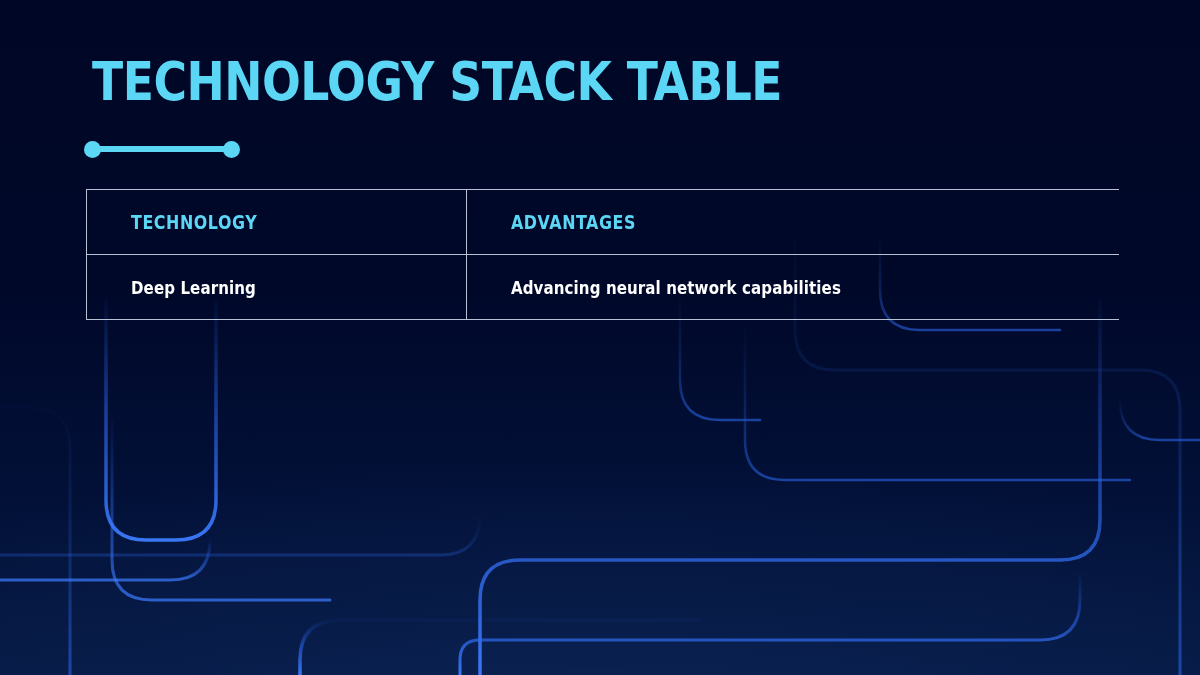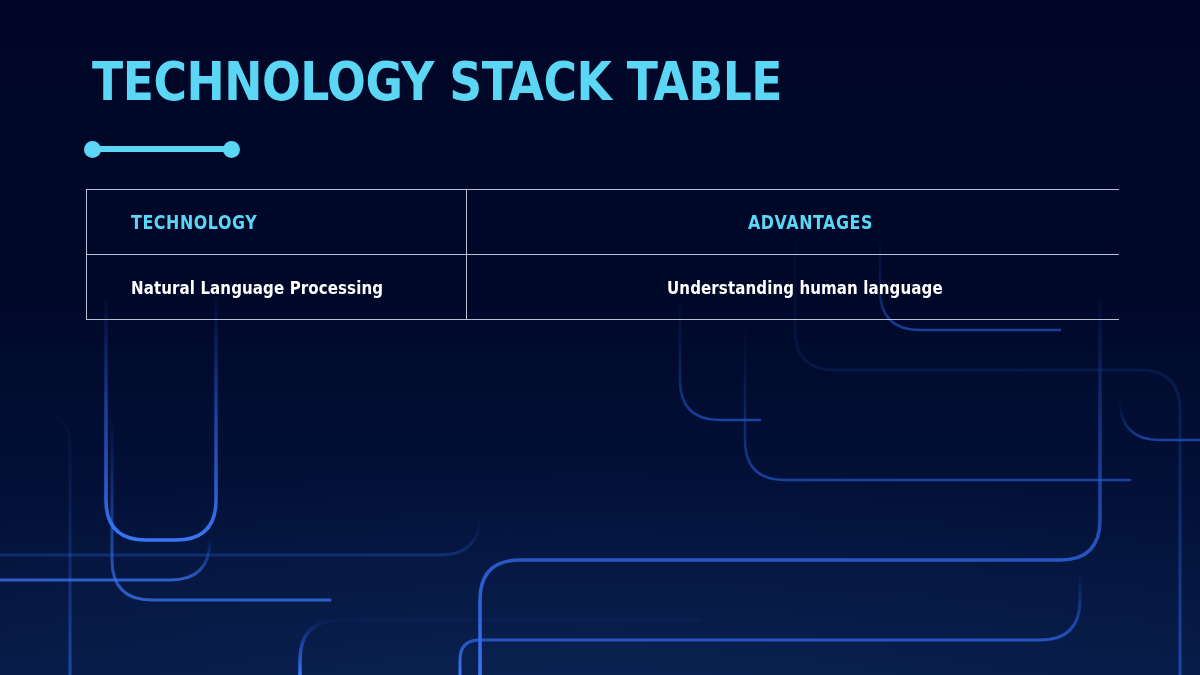--- a/index.html
+++ b/index.html
@@ -87,21 +87,20 @@
     border-right:none;
     padding:0 0 0 44px;
     text-align:left;
     vertical-align:middle;
     background:transparent;
     text-decoration:underline;
   }
   #tech-table th:last-child,
   #tech-table td:last-child {
     border-left:1.5px solid #b9c2d4;
-    text-align:center;
   }
 
   .th-label {
     font-size:19px;
     font-weight:bold;
     letter-spacing:0.6px;
     color:#5bd7f5;
     font-family:"DejaVu Sans", sans-serif;
     font-stretch:condensed;
     text-transform:uppercase;
@@ -202,22 +201,22 @@
           <span class="th-label">TECHNOLOGY</span>
         </th>
         <th>
           <span class="th-label">ADVANTAGES</span>
         </th>
       </tr>
     </thead>
     <tbody>
       <tr>
         <td>
-          <span class="cell-text">Natural Language Processing</span>
+          <span class="cell-text">Deep Learning</span>
         </td>
-        <td>
-          <span class="cell-text">Understanding human language</span>
+        <td class="adv-top">
+          <span class="cell-text">Advancing neural network capabilities</span>
         </td>
       </tr>
     </tbody>
   </table>
 
 </div>
 
 </body></html>

